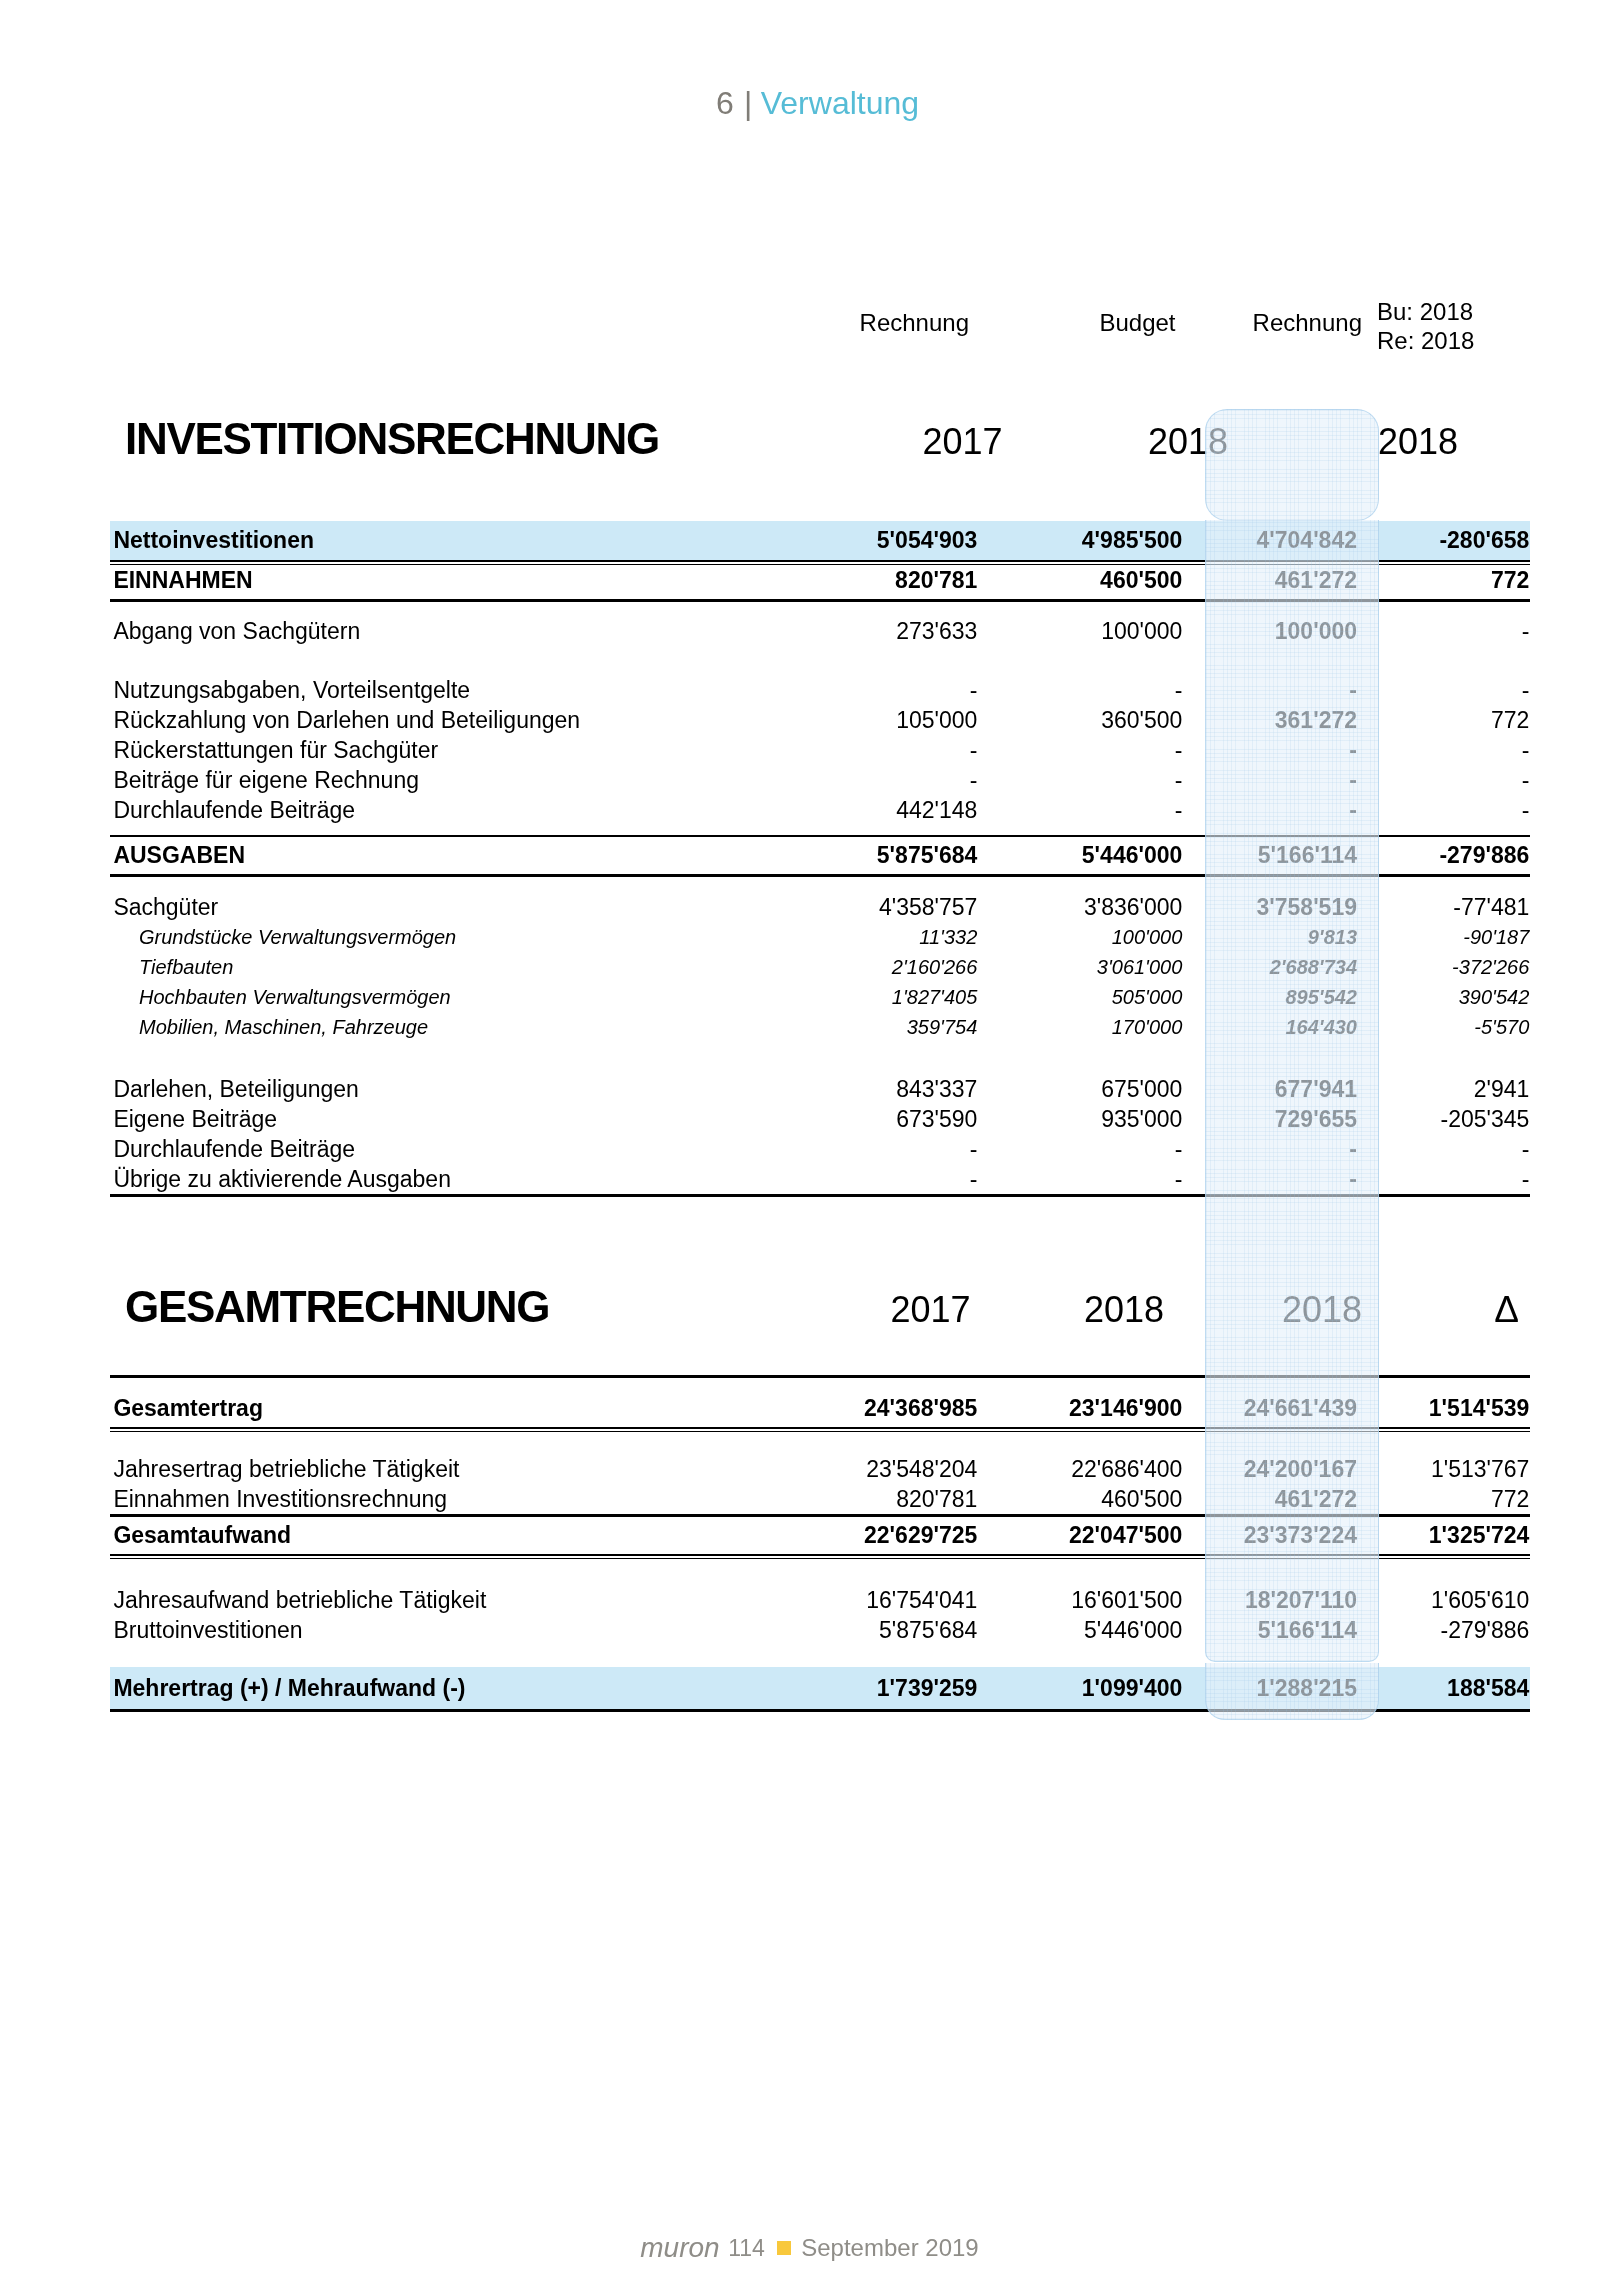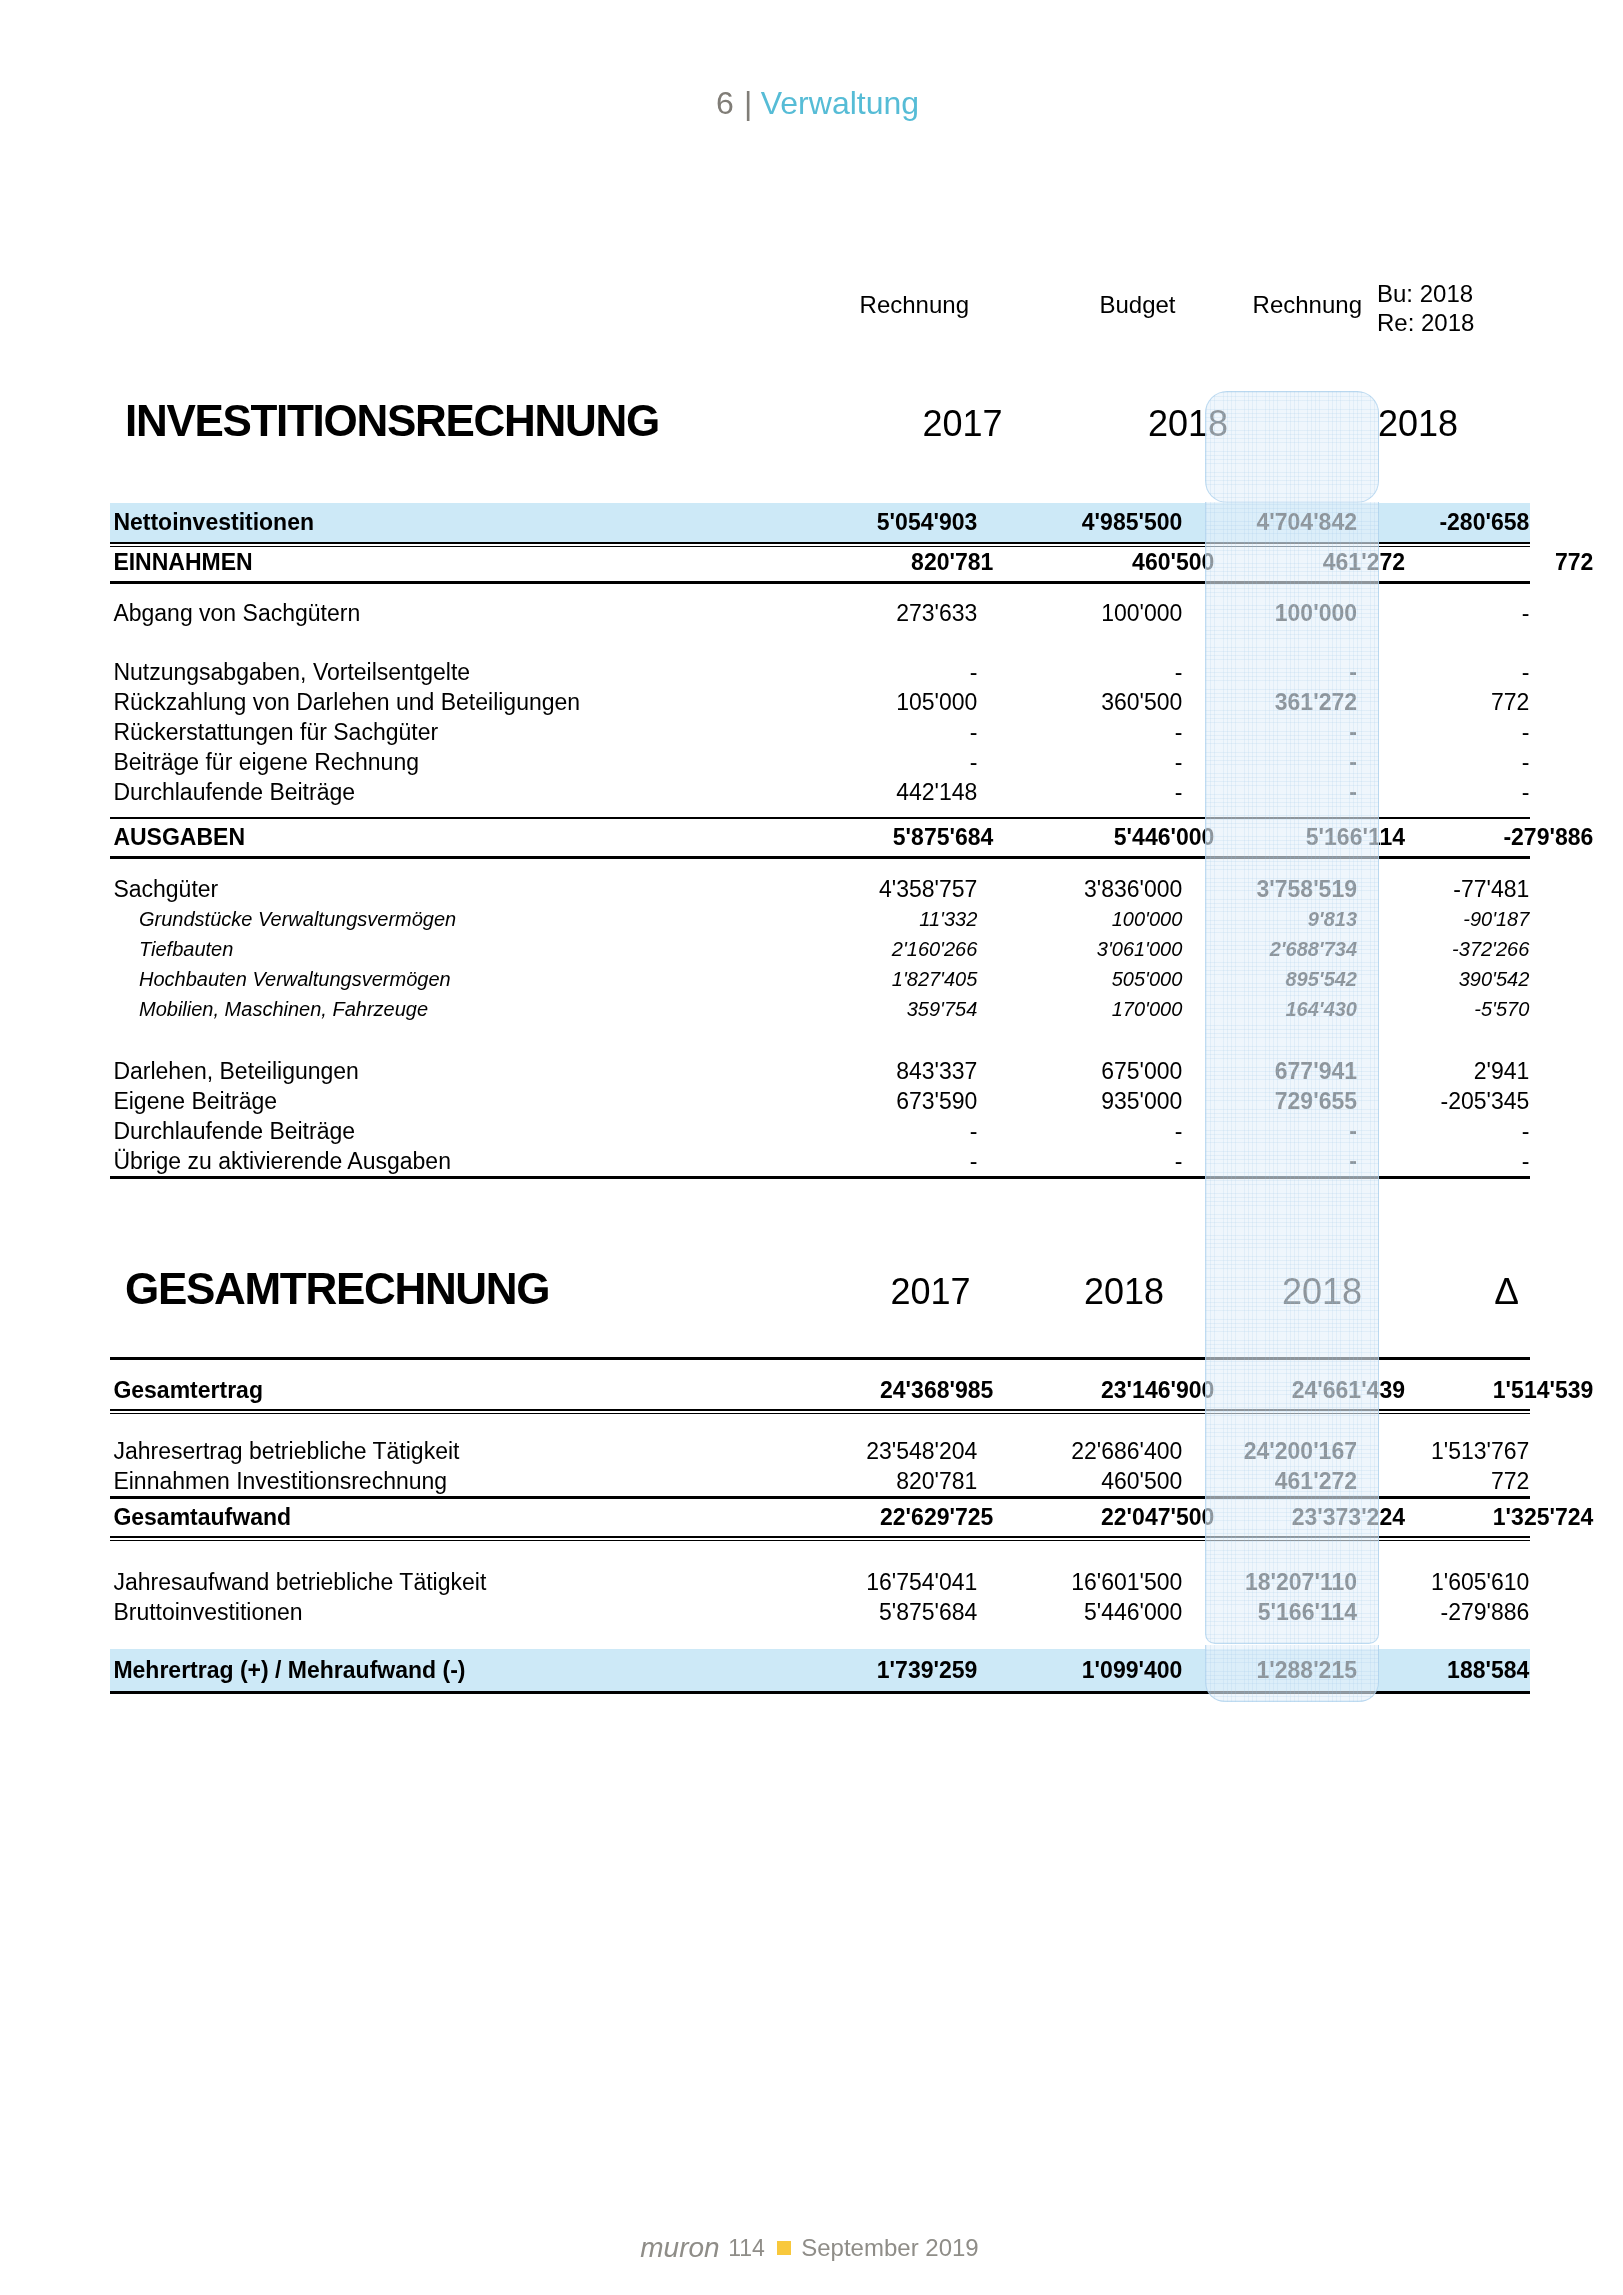--- a/index.html
+++ b/index.html
@@ -13,21 +13,21 @@
   }
   
   .pg-header{
     position:absolute;top:85px;left:0;right:0;
     text-align:center;font-size:32px;margin-left:12px;
   }
   .pg-header .num{color:var(--header_gray,#807d77);}
   .pg-header .div{color:var(--header_gray,#807d77);padding:0 8.5px;font-weight:300;}
   .pg-header .sec{color:var(--accent_teal,#56bcd6);}
   
-  .sheet{position:absolute;left:110px;top:0;width:1420px;}
+  .sheet{position:absolute;left:110px;top:18px;width:1420px;}
   .grid{
     display:grid;
     grid-template-columns:575px 294px 205px 193px 154px;
     align-items:center;
   }
   
   .colheads{margin-top:271px;height:68px;align-items:end;font-size:24px;}
   .colheads .num{padding-bottom:20px;}
   .colheads .c4wrap{line-height:29px;padding-right:12px;padding-bottom:1.7px;}
   
@@ -41,21 +41,21 @@
   
   .trow{min-height:30px;font-size:23px;}
   .cell{white-space:nowrap;}
   .label{text-align:left;padding-left:3.4px;}
   .num{text-align:right;padding-right:1.7px;}
   .c3{padding-right:20px;font-weight:bold;}
   .c4{padding-right:1.7px;}
   .trow.normal{height:30px;line-height:30px;}
   .trow.italic{height:28px;line-height:28px;font-style:italic;font-size:20px;}
   .trow.italic .label{padding-left:29px;}
-  .trow.subtotal{height:37px;line-height:37px;font-weight:bold;gap:16px;}
+  .trow.subtotal{height:37px;line-height:37px;font-weight:bold;}
   .trow.band{height:39px;line-height:39px;font-weight:bold;background:var(--band_blue,#cde9f7);}
   .trow.band.tall{height:42px;line-height:42px;}
   .rule-single{border-bottom:3.4px solid #000;}
   .rule-double{position:relative;border-bottom:2.5px solid #000;}
   .rule-double::after{content:"";position:absolute;left:0;right:0;bottom:-5px;height:0.8px;background:#000;}
   .grouprule{border-bottom:2.5px solid #000;}
   .spacer{width:100%;}
   
   .hl{
     position:absolute;left:1095px;width:172px;

